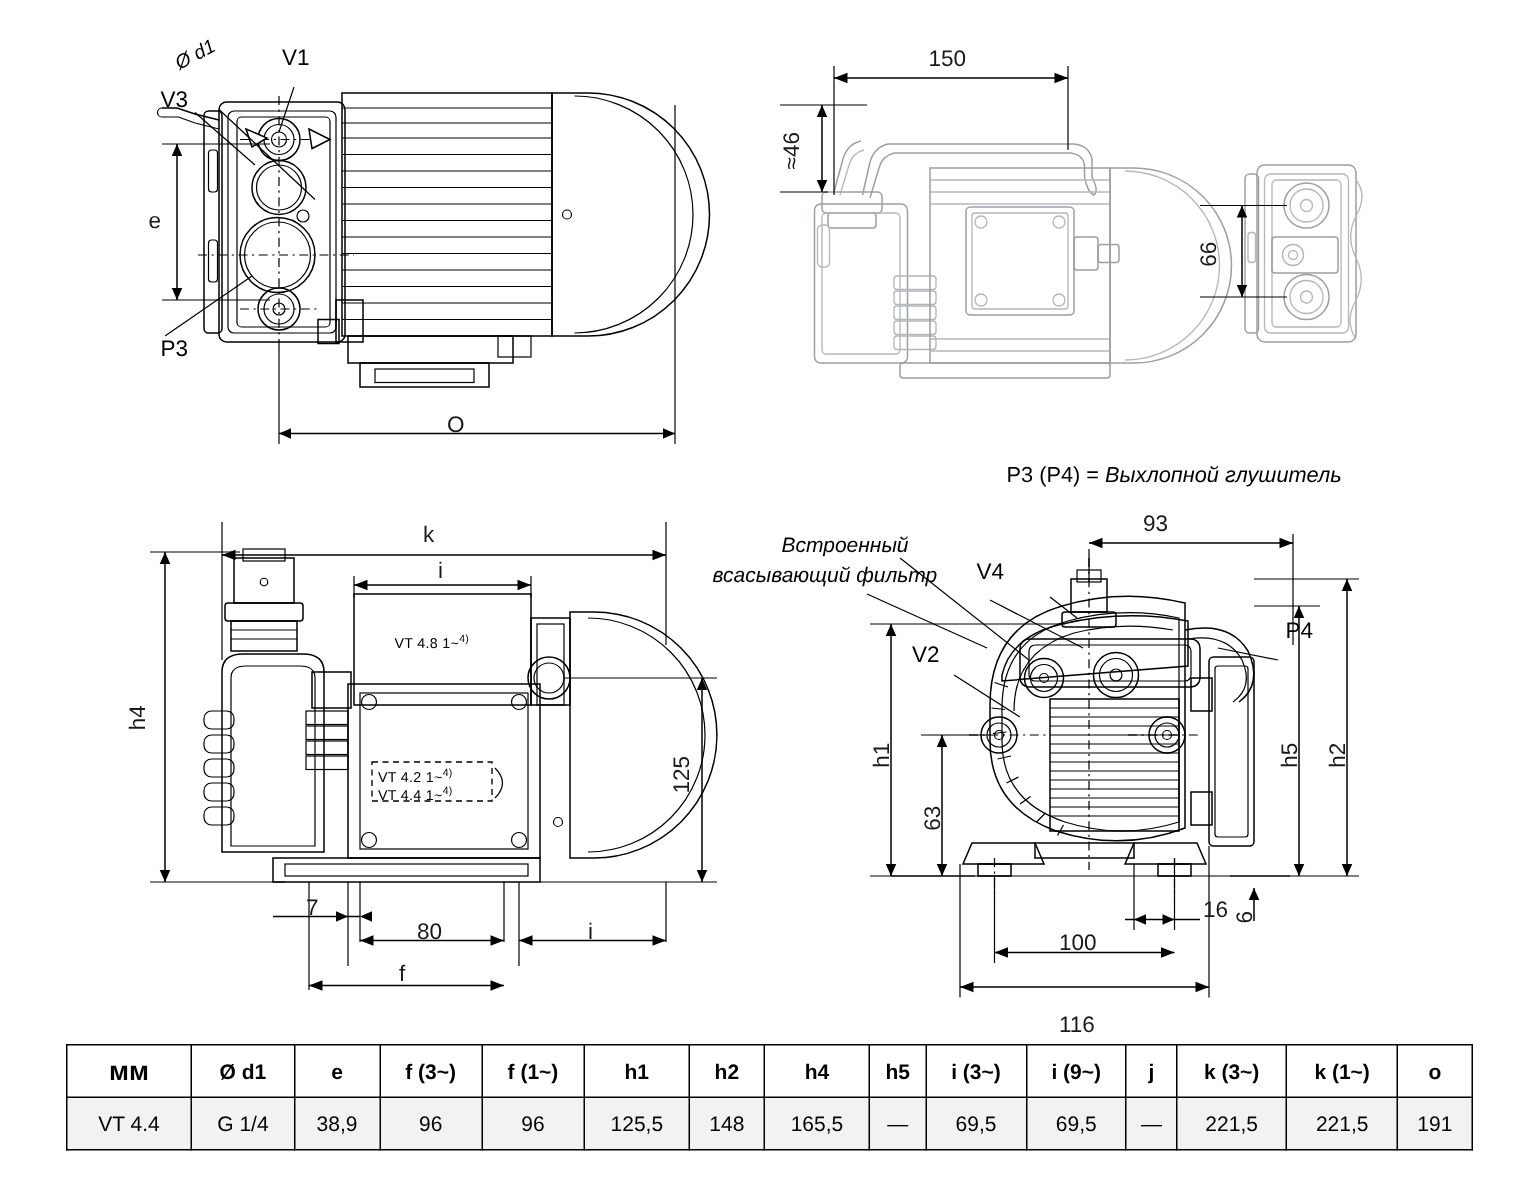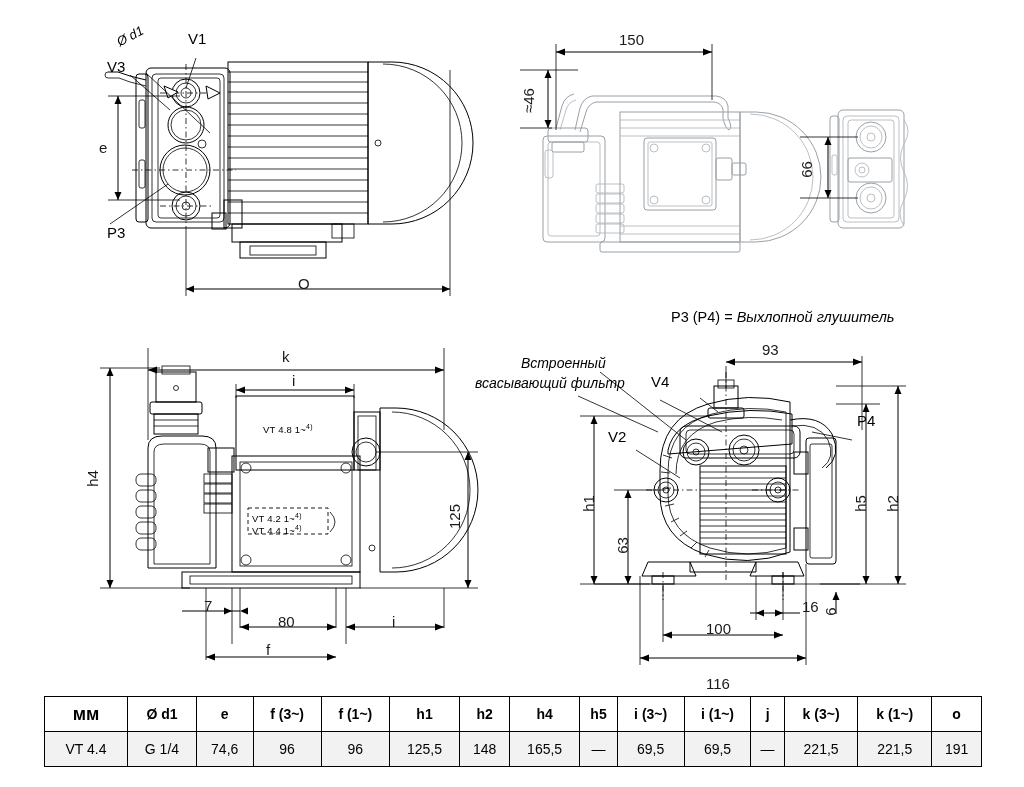--- a/index.html
+++ b/index.html
@@ -502,32 +502,32 @@
       <th class="c-unit">мм</th>
       <th>Ø d1</th>
       <th>e</th>
       <th>f (3~)</th>
       <th>f (1~)</th>
       <th>h1</th>
       <th>h2</th>
       <th>h4</th>
       <th>h5</th>
       <th>i (3~)</th>
-      <th>i (1~)</th>
+      <th>i (9~)</th>
       <th>j</th>
       <th>k (3~)</th>
       <th>k (1~)</th>
       <th>o</th>
     </tr>
   </thead>
   <tbody>
     <tr>
       <td>VT 4.4</td>
       <td>G 1/4</td>
-      <td>74,6</td>
+      <td>38,9</td>
       <td>96</td>
       <td>96</td>
       <td>125,5</td>
       <td>148</td>
       <td>165,5</td>
       <td>—</td>
       <td>69,5</td>
       <td>69,5</td>
       <td>—</td>
       <td>221,5</td>

